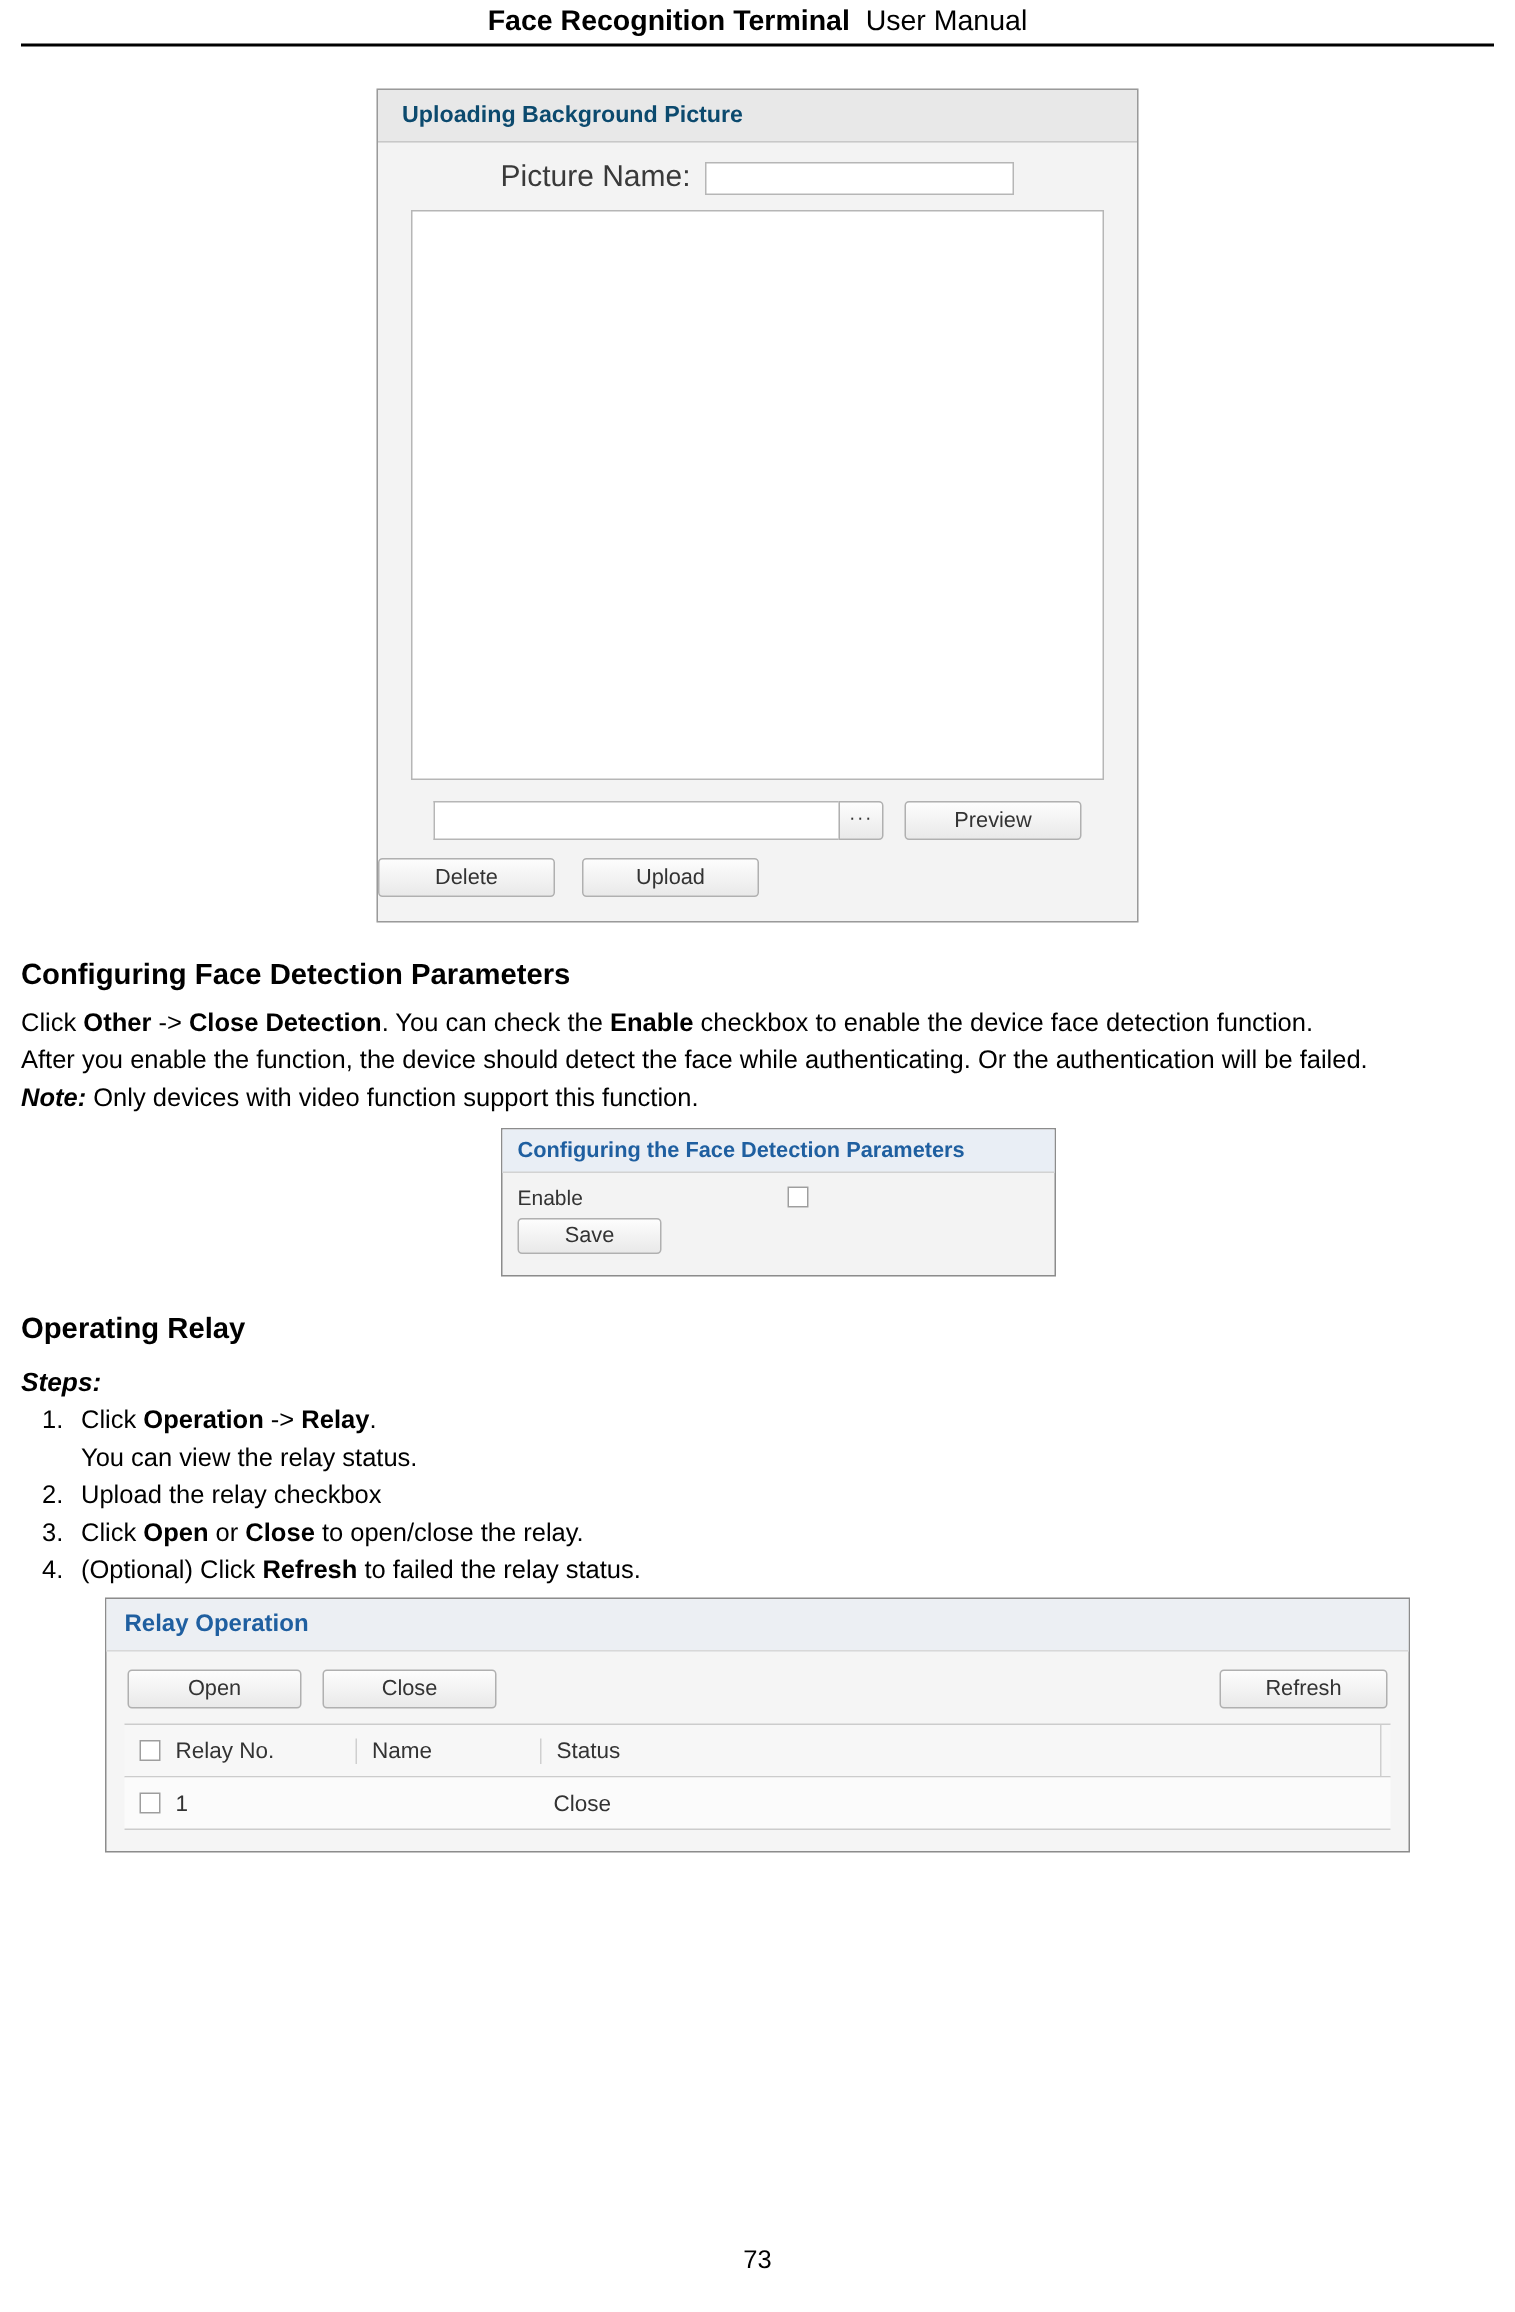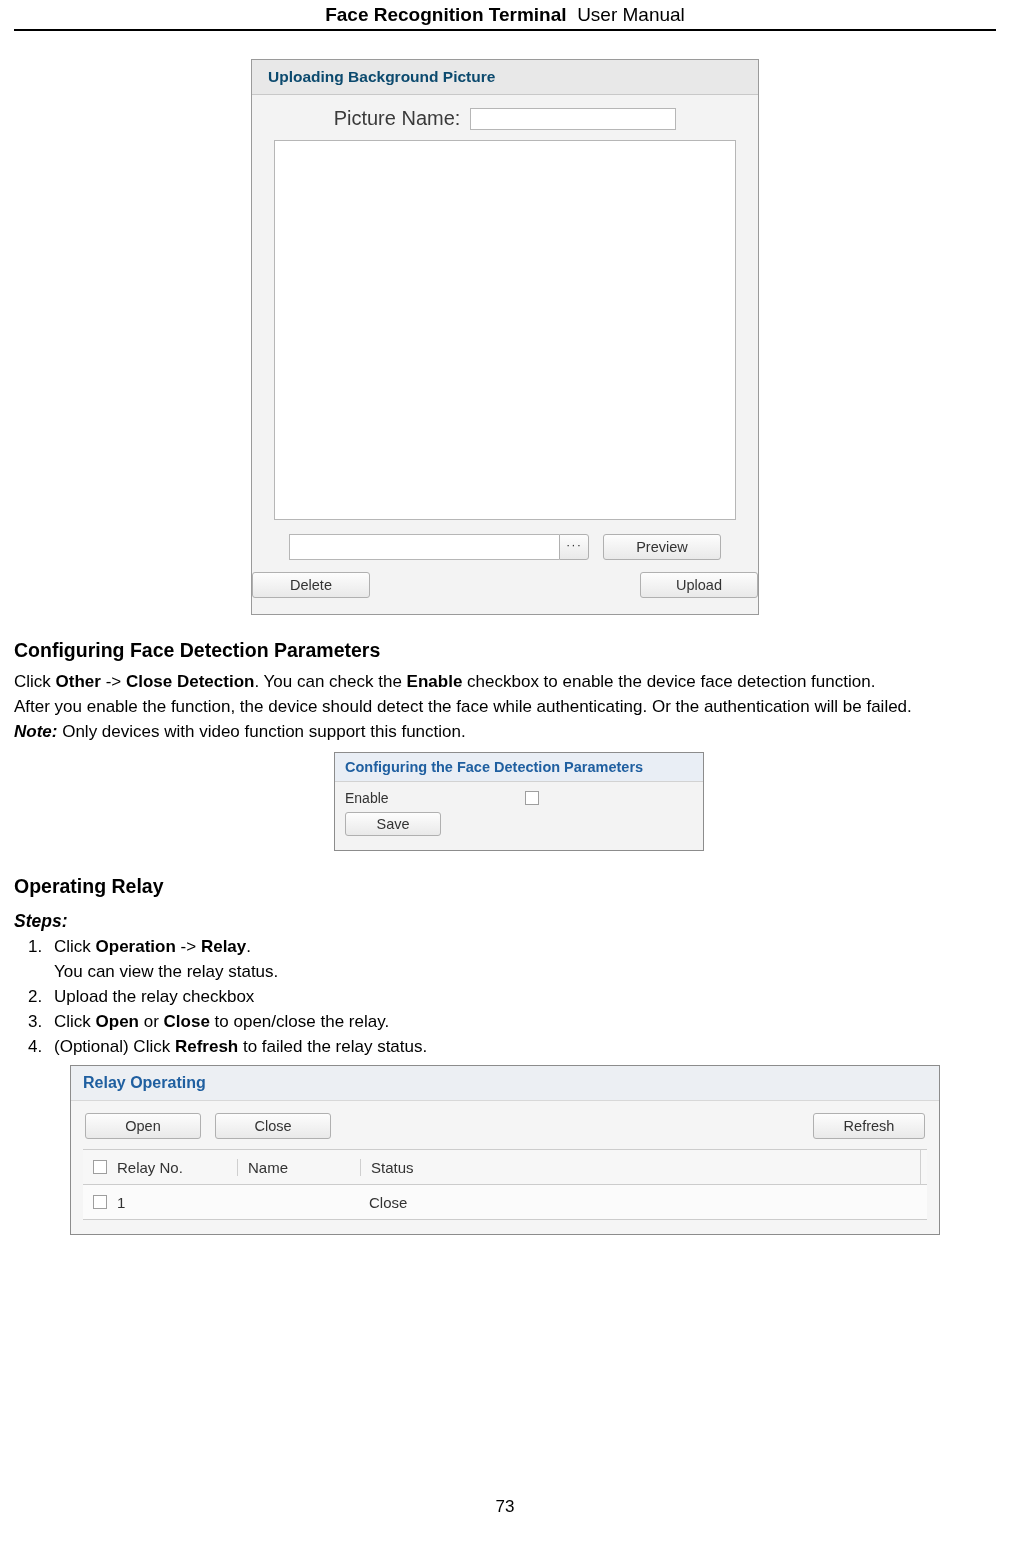--- a/index.html
+++ b/index.html
@@ -111,21 +111,21 @@
   .btn-dots {
     width: 30px;
     border-radius: 0 3px 3px 0;
     font-size: 13px;
     letter-spacing: 1px;
     padding-bottom: 6px;
   }
   .btn-preview { width: 118px; height: 26px; margin-left: 14px; }
   .fig1-btnrow {
     display: flex;
-    justify-content: space-between;
+    justify-content: flex-start;
     gap: 18px;
     margin-top: 12px;
     padding-bottom: 16px;
   }
   .btn-delete, .btn-upload { width: 118px; height: 26px; }
 
   
   h2.section {
     font-size: 19.5px;
     font-weight: bold;
@@ -334,21 +334,21 @@
       <span class="num">3.</span>
       <span class="txt"><span>Click </span><span class="b">Open</span><span> or </span><span class="b">Close</span><span> to open/close the relay.</span></span>
     </li>
     <li>
       <span class="num">4.</span>
       <span class="txt"><span>(Optional) Click </span><span class="b">Refresh</span><span> to failed the relay status.</span></span>
     </li>
   </ol>
 
   <div class="fig3">
-    <div class="fig3-title">Relay Operating</div>
+    <div class="fig3-title">Relay Operation</div>
     <div class="fig3-toolbar">
       <div class="btn btn-open">Open</div>
       <div class="btn btn-close">Close</div>
       <div class="btn btn-refresh">Refresh</div>
     </div>
     <div class="fig3-table">
       <div class="fig3-head">
         <span class="c-check">
             <span class="cbox"></span>
           </span>

